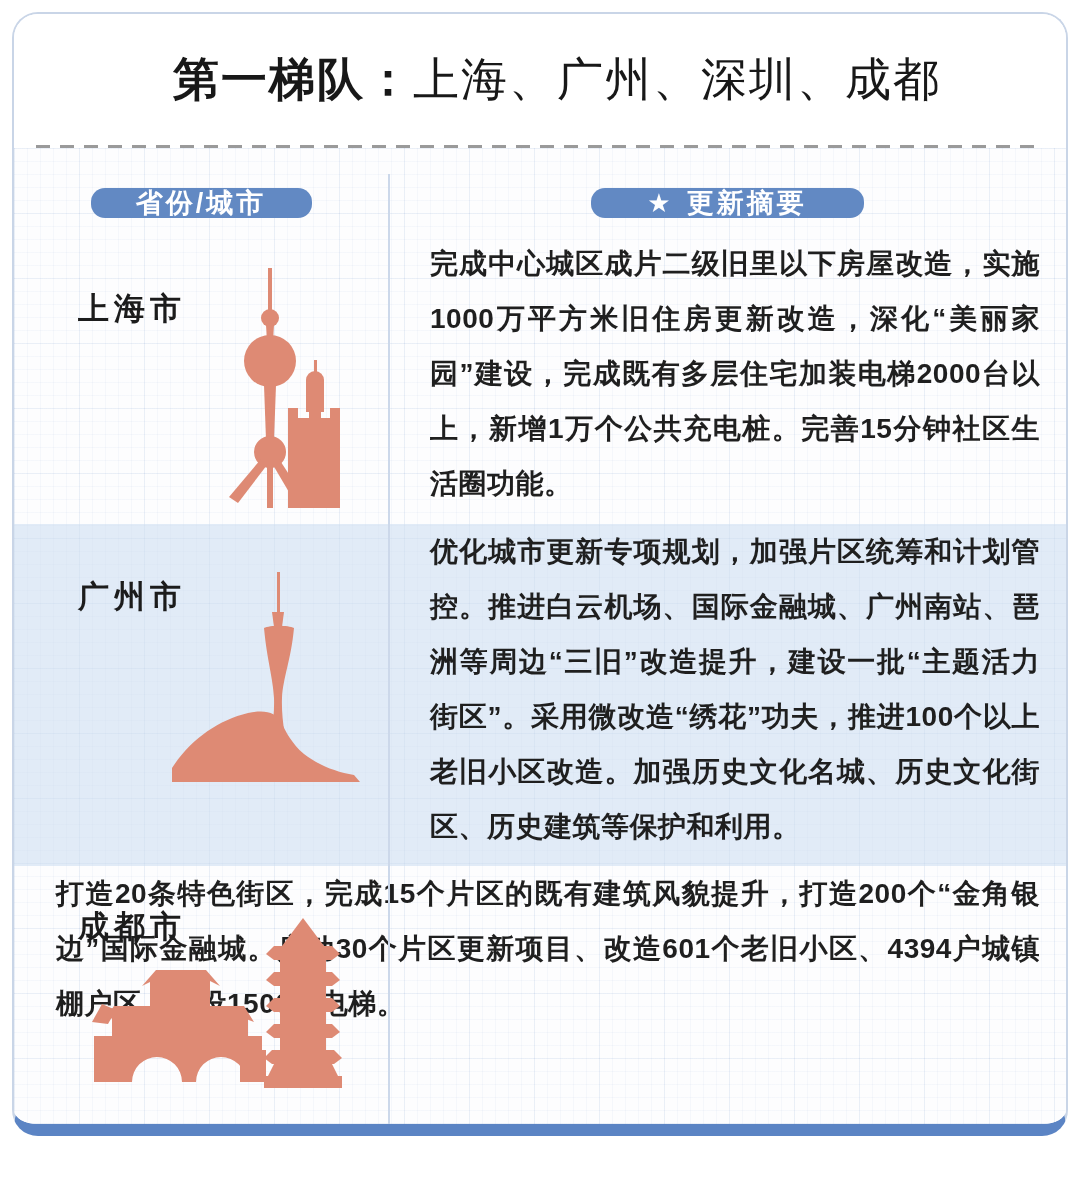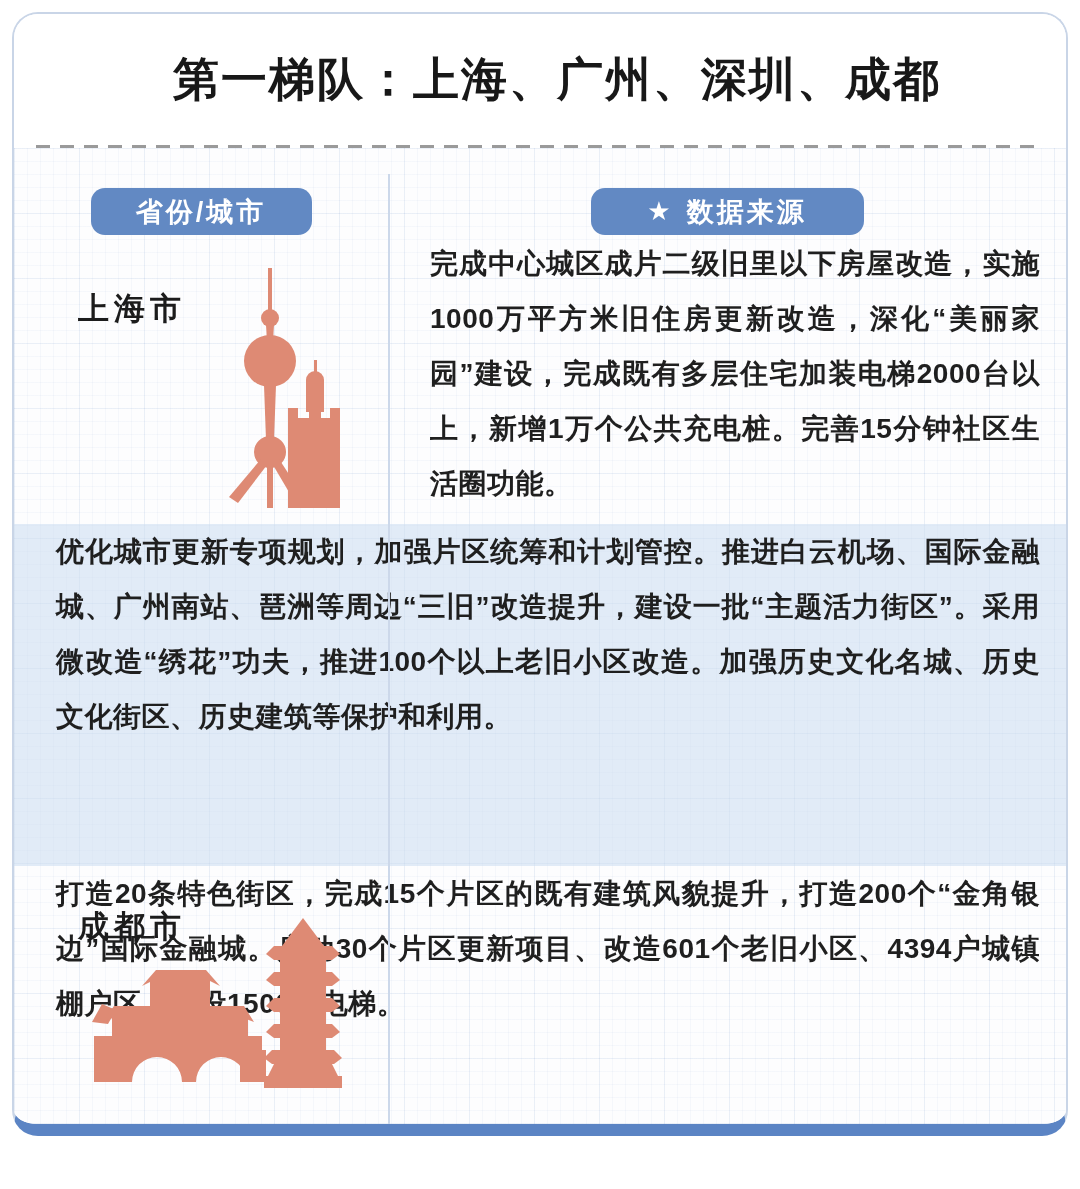--- a/index.html
+++ b/index.html
@@ -12,21 +12,21 @@
     position:absolute; left:12px; top:12px; width:1056px; height:1124px;
     background:#ffffff; border:2px solid #c9d5e7; border-bottom:12px solid #5b84c4;
     border-radius:26px; overflow:hidden;
   }
   .title-wrap {
     height:131px; display:flex; align-items:center; justify-content:center;
     background:#ffffff;
   }
   .page-title { font-size:46px; color:#181818; letter-spacing:2px; white-space:nowrap; }
   .title-prefix { font-weight:600;margin-left:34px; }
-  .title-cities { font-weight:700; }
+  .title-cities { font-weight:400; }
   .dashed-sep {
     height:3px; margin:0 22px;
     background:repeating-linear-gradient(90deg,#9a9a9a 0 14px,transparent 14px 24px);
   }
   .content {
     position:relative; height:976px;
     background-color:#fdfdfe;
     background-image:
       linear-gradient(rgba(100,140,200,0.08) 1px, transparent 1px),
       linear-gradient(90deg, rgba(100,140,200,0.08) 1px, transparent 1px),
@@ -35,21 +35,21 @@
     background-size:65px 65px,65px 65px,13px 13px,13px 13px;
   }
   .v-divider {
     position:absolute; left:374px; top:26px; bottom:0; width:2px;
     background:#ccd8ea; z-index:3;
   }
   .headers { height:88px; display:flex; position:relative; z-index:2; }
   .hcol-left { width:374px; display:flex; justify-content:center; }
   .hcol-right { flex:1; display:flex; justify-content:center; }
   .badge {
-    margin-top:40px; height:47px; border-radius:14px; background:#6289c3;
+    margin-top:40px; height:30px; border-radius:14px; background:#6289c3;
     color:#ffffff; font-weight:700; font-size:27px; letter-spacing:3px;
     display:flex; align-items:center; justify-content:center;
   }
   .badge-city { width:221px; }
   .badge-summary { width:273px; }
   .star { font-size:26px; margin-right:16px; letter-spacing:0; }
   .row { display:flex; position:relative; }
   .row-shanghai { height:288px; }
   .row-guangzhou { height:342px; background:rgba(203,221,240,0.55); }
   .row-chengdu { height:258px;flex-direction:column; }
@@ -92,21 +92,21 @@
 
       <div class="headers">
         <div class="hcol-left">
           <div class="badge badge-city">
             <span>省份/城市</span>
           </div>
         </div>
         <div class="hcol-right">
           <div class="badge badge-summary">
             <span class="star">★</span>
-            <span>数据来源</span>
+            <span>更新摘要</span>
           </div>
         </div>
       </div>
 
       <div class="row row-shanghai">
         <div class="cell-left">
           <div class="city-label">上海市</div>
           <svg class="landmark" style="left:186px; top:32px;" width="140" height="240" viewBox="0 0 140 240">
             <rect x="68" y="0" width="4" height="42"></rect>
             <circle cx="70" cy="50" r="9"></circle>
@@ -125,20 +125,29 @@
             <path d="M106,112 a9,9 0 0 1 18,0 Z"></path>
             <rect x="114" y="92" width="3" height="14"></rect>
           </svg>
         </div>
         <div class="cell-right">
           <p class="summary">完成中心城区成片二级旧里以下房屋改造，实施1000万平方米旧住房更新改造，深化“美丽家园”建设，完成既有多层住宅加装电梯2000台以上，新增1万个公共充电桩。完善15分钟社区生活圈功能。</p>
         </div>
       </div>
 
       <div class="row row-guangzhou">
+        <div class="cell-left">
+          <div class="city-label">广州市</div>
+          <svg class="landmark" style="left:150px; top:48px;" width="200" height="270" viewBox="0 0 200 270">
+            <rect x="113" y="0" width="3" height="40"></rect>
+            <polygon points="108,40 120,40 118,55 110,55"></polygon>
+            <path d="M100,56 C106,53 124,53 130,56 C127,88 119,106 118,126 C117,152 124,182 133,210 L95,210 C104,182 111,152 110,126 C109,106 103,88 100,56 Z"></path>
+            <path d="M8,210 L8,196 C26,168 54,148 84,141 C102,137 112,141 117,150 C122,160 128,172 140,182 C154,193 172,200 190,203 L196,210 Z"></path>
+          </svg>
+        </div>
         <div class="cell-right">
           <p class="summary">优化城市更新专项规划，加强片区统筹和计划管控。推进白云机场、国际金融城、广州南站、琶洲等周边“三旧”改造提升，建设一批“主题活力街区”。采用微改造“绣花”功夫，推进100个以上老旧小区改造。加强历史文化名城、历史文化街区、历史建筑等保护和利用。</p>
         </div>
       </div>
 
       <div class="row row-chengdu">
         <div class="cell-left">
           <div class="city-label">成都市</div>
           <svg class="landmark" style="left:74px; top:52px;" width="260" height="170" viewBox="0 0 260 170">
 

